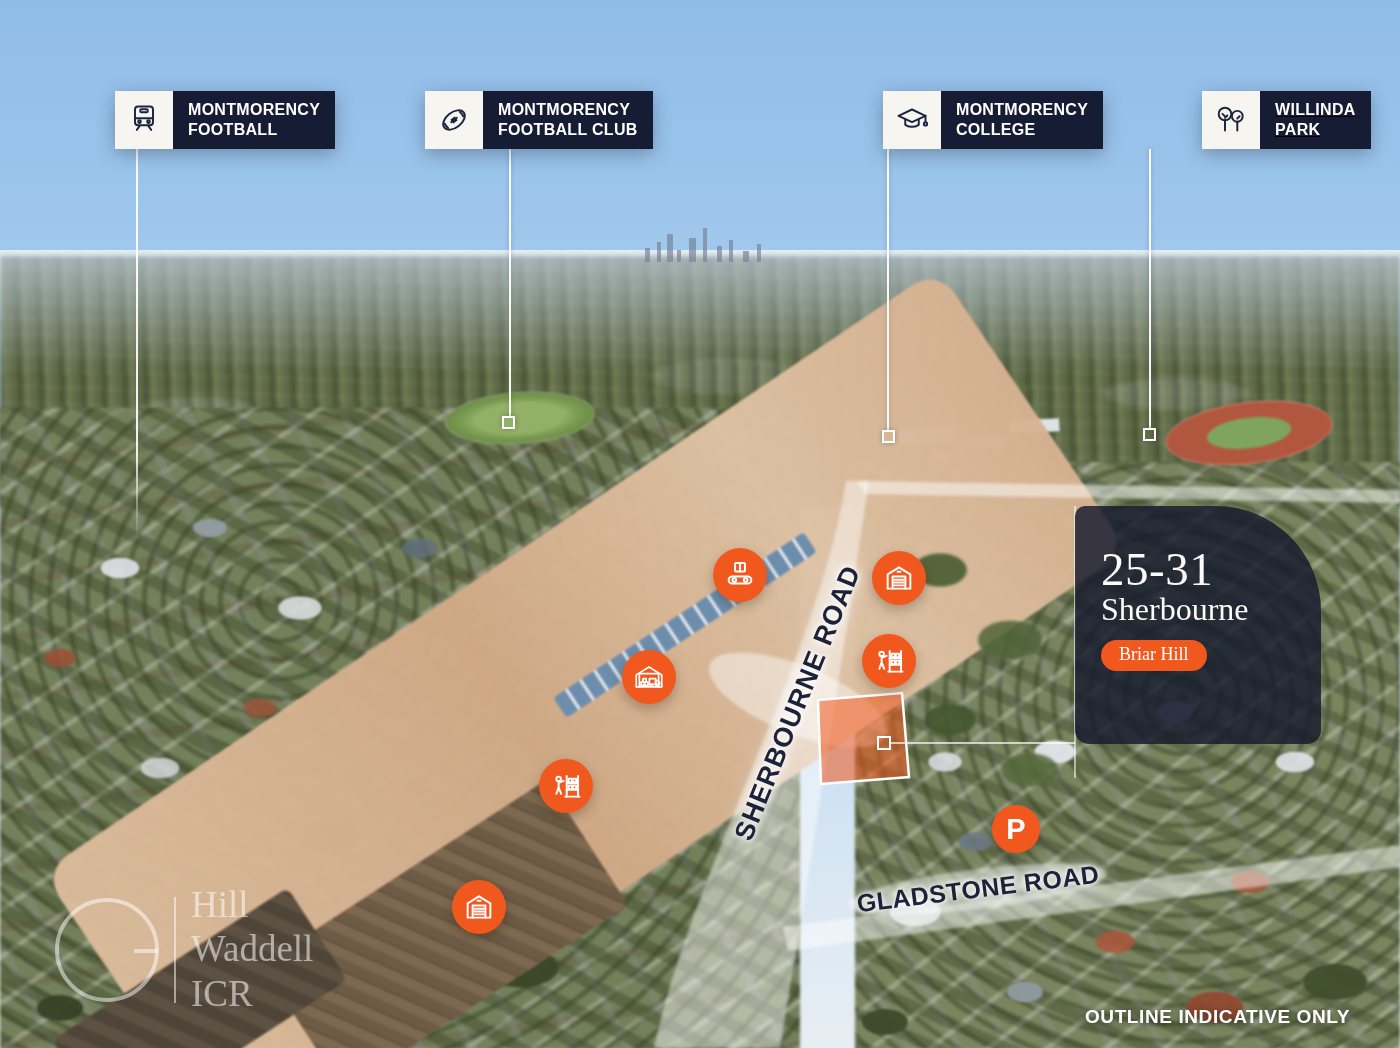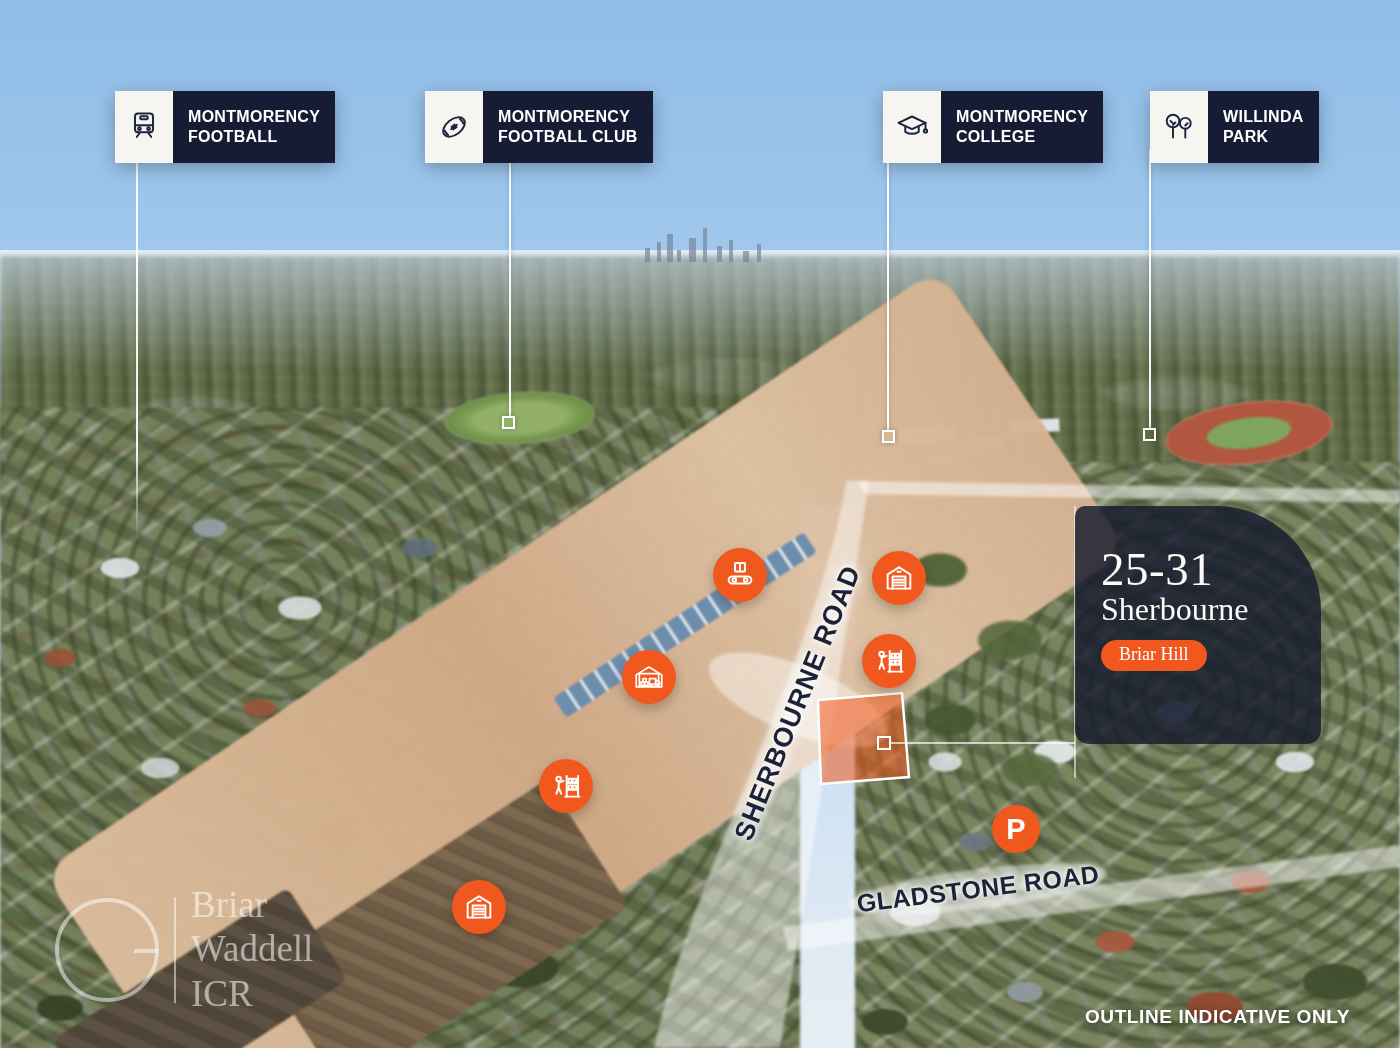--- a/index.html
+++ b/index.html
@@ -178,21 +178,21 @@
 
   
   .callout-line { position:absolute; z-index:8; width:2px;
     background:rgba(255,255,255,.95); box-shadow:0 0 4px rgba(20,30,50,.25); }
   .callout-line.fade { background:linear-gradient(180deg, rgba(255,255,255,.95) 0%,
     rgba(255,255,255,.9) 78%, rgba(255,255,255,0) 100%); box-shadow:none; }
   .callout-square { position:absolute; z-index:8; width:13px; height:13px;
     border:2px solid #fff; box-shadow:0 0 5px rgba(20,30,50,.3); }
 
   
-  .landmark { position:absolute; top:91px; z-index:9; display:flex; height:72px;
+  .landmark { position:absolute; top:91px; z-index:9; display:flex; height:58px;
     filter:drop-shadow(0 5px 9px rgba(10,15,30,.30)); }
   .landmark .iconbox { width:58px; background:#f6f5f0; display:flex;
     align-items:center; justify-content:center; }
   .landmark .iconbox svg { width:36px; height:36px; stroke:#1d2440; stroke-width:1.3;
     fill:none; stroke-linecap:round; stroke-linejoin:round; }
   .landmark .textbox { background:#161c33; color:#fff; display:flex; flex-direction:column;
     justify-content:center; padding:0 15px; font-weight:bold; font-size:16px;
     line-height:1.25; letter-spacing:.3px; white-space:nowrap; }
 
   
@@ -382,21 +382,21 @@
         <path d="M21,9.2 V13.4"></path>
           <circle cx="21" cy="14.6" r="1.1"></circle>
       </svg>
     </div>
     <div class="textbox">
       <span>MONTMORENCY</span>
       <span>COLLEGE</span>
     </div>
   </div>
 
-  <div class="landmark" style="left:1150px;">
+  <div class="landmark" style="left:1202px;text-decoration:underline;">
     <div class="iconbox">
       <svg viewBox="0 0 24 24">
         <circle cx="8" cy="8" r="4.2"></circle>
           <path d="M8,12.2 V19 M8,9.6 L6.3,7.9 M8,10.6 L9.6,9"></path>
         <circle cx="16.2" cy="9.5" r="3.6"></circle>
           <path d="M16.2,13.1 V19 M16.2,11 L17.7,9.5"></path>
       </svg>
     </div>
     <div class="textbox">
       <span>WILLINDA</span>
@@ -408,21 +408,21 @@
   <div class="title-panel">
     <div class="l1">25-31</div>
     <div class="l2">Sherbourne</div>
     <div class="suburb-badge">Briar Hill</div>
   </div>
 
   <div class="watermark">
     <div class="wm-circle"></div>
     <div class="wm-divider"></div>
     <div class="wm-text">
-      <div>Briar</div>
+      <div>Hill</div>
       <div>Waddell</div>
       <div>ICR</div>
     </div>
   </div>
 
   <div class="disclaimer">OUTLINE INDICATIVE ONLY</div>
 
 </div>
 
 </body></html>

